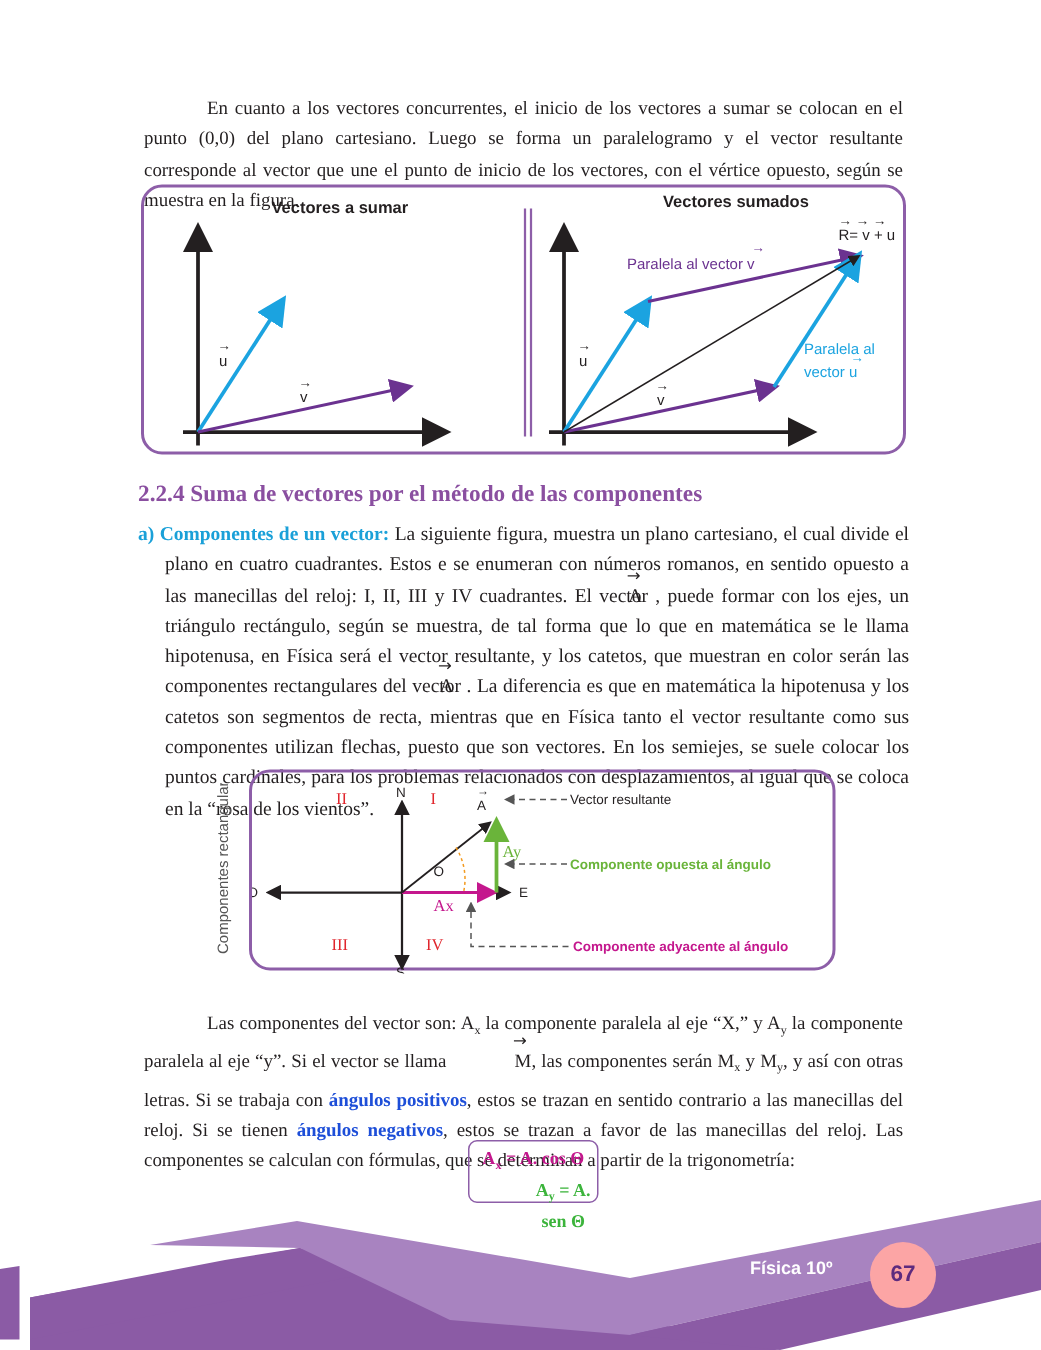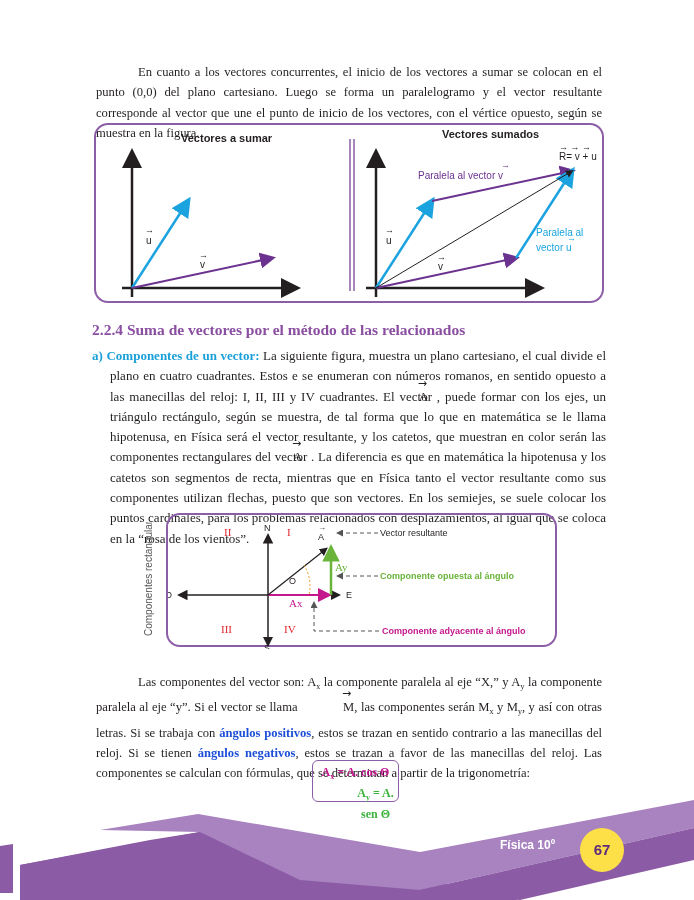--- a/index.html
+++ b/index.html
@@ -38,21 +38,21 @@
                  border: 1.5px solid #8d5ea8; border-radius: 6px; box-sizing: border-box;
                  font-weight: bold; font-size: 12px; line-height: 17px; text-align: center;
                  padding-top: 3px; }
   .fx { color: #c4178d; }
   .fy { color: #3cb43c; margin-left: 40px; }
 
   #footer { position: absolute; left: 0; top: 790px; width: 694px; height: 110px; }
   #footer-text { position: absolute; left: 500px; top: 838px; color: #ffffff; font-weight: bold;
                  font-family: "Liberation Sans", sans-serif; font-size: 12px; }
   #page-num { position: absolute; left: 580px; top: 828px; width: 44px; height: 44px;
-              border-radius: 50%; background: #fde047; color: #5d2a7e; text-align: center;
+              border-radius: 50%; background: #fca5a5; color: #5d2a7e; text-align: center;
               line-height: 44px; font-weight: bold; font-family: "Liberation Sans", sans-serif;
               font-size: 15px; }
 </style>
 </head>
 <body>
 
 <div class="para" style="top:58px;">
   <p class="indent">En cuanto a los vectores concurrentes, el inicio de los vectores a sumar se colocan en el punto (0,0) del plano cartesiano. Luego se forma un paralelogramo y el vector resultante corresponde al vector que une el punto de inicio de los vectores, con el vértice opuesto, según se muestra en la figura.</p>
 </div>
 
@@ -98,21 +98,21 @@
     <text class="sans" x="322" y="54" font-size="10" fill="#6b3290">Paralela al vector v</text>
     <text class="sans" x="405" y="43" font-size="9" fill="#6b3290">→</text>
     <text class="sans" x="440" y="111" font-size="10" fill="#1ba3e0">Paralela al</text>
     <text class="sans" x="440" y="126" font-size="10" fill="#1ba3e0">vector u</text>
     <text class="sans" x="471" y="116" font-size="9" fill="#1ba3e0">→</text>
     <text class="sans" x="463" y="35" font-size="10" fill="#231f20">R= v + u</text>
     <text class="sans" x="463" y="25" font-size="9" fill="#231f20">→ → →</text>
   </svg>
 </div>
 
-<div id="heading">2.2.4 Suma de vectores por el método de las relacionados</div>
+<div id="heading">2.2.4 Suma de vectores por el método de las componentes</div>
 
 <div id="list-a">
   <div class="hang" style="text-indent:-18px;">
     <span class="marker">a) Componentes de un vector:</span><span> La siguiente figura, muestra un plano cartesiano, el cual divide el plano en cuatro cuadrantes. Estos e se enumeran con números romanos, en sentido opuesto a las manecillas del reloj: I, II, III y IV cuadrantes. El vector </span><span class="vec">A</span><span>, puede formar con los ejes, un triángulo rectángulo, según se muestra, de tal forma que lo que en matemática se le llama hipotenusa, en Física será el vector resultante, y los catetos, que muestran en color serán las componentes rectangulares del vector </span><span class="vec">A</span><span>. La diferencia es que en matemática la hipotenusa y los catetos son segmentos de recta, mientras que en Física tanto el vector resultante como sus componentes utilizan flechas, puesto que son vectores. En los semiejes, se suele colocar los puntos cardinales, para los problemas relacionados con desplazamientos, al igual que se coloca en la “rosa de los vientos”.</span>
   </div>
 </div>
 
 <svg id="fig2-side" viewBox="0 0 30 118">
   <text class="sans" transform="translate(22,114) rotate(-90)" font-size="10" fill="#555">Componentes rectangulares</text>
 </svg>

